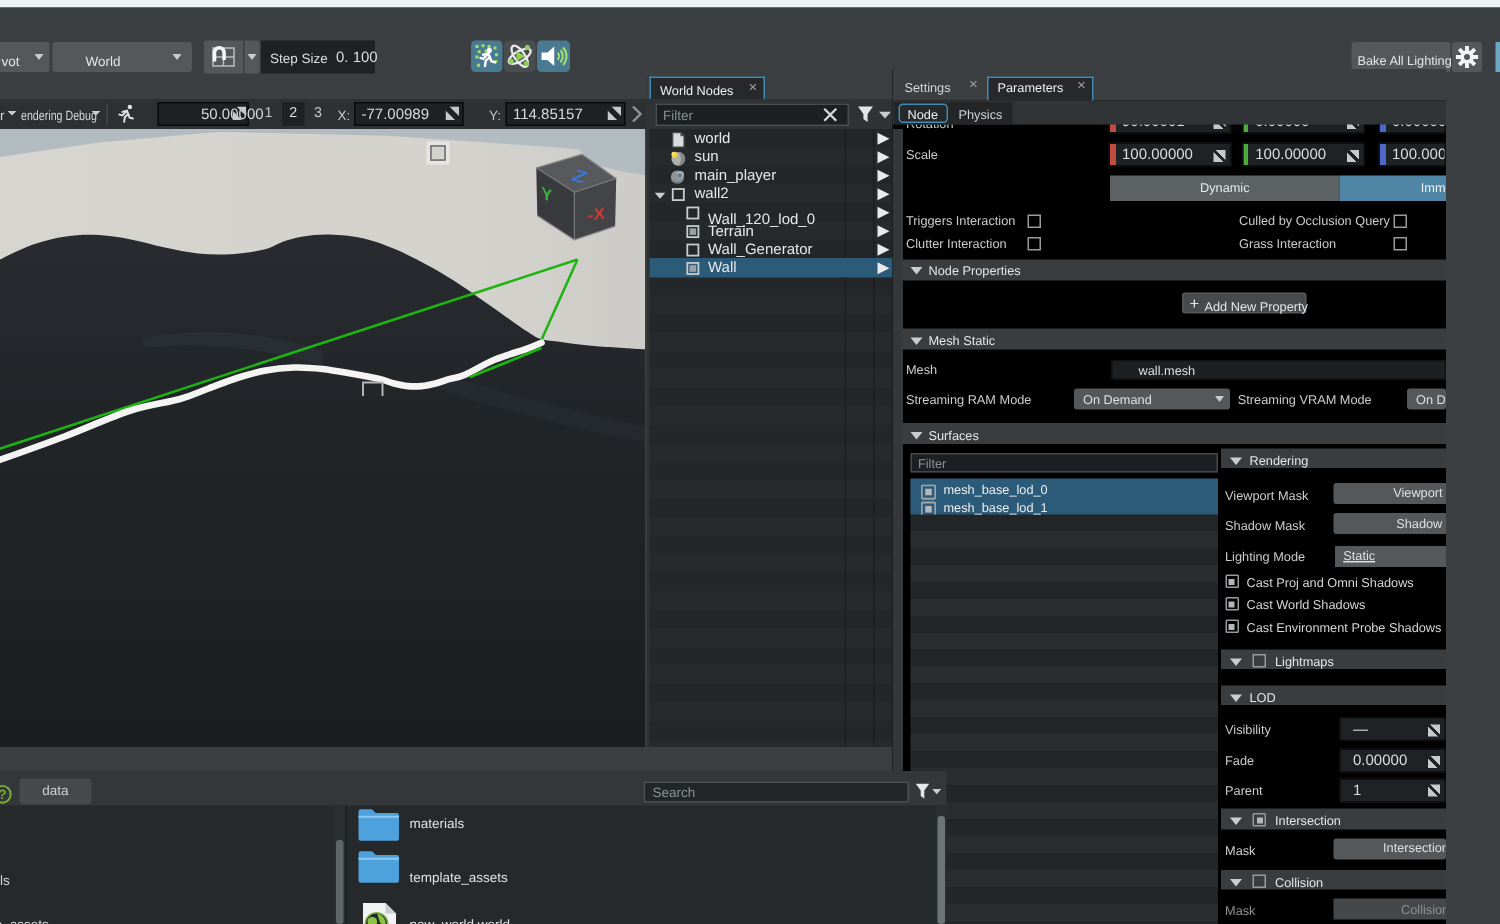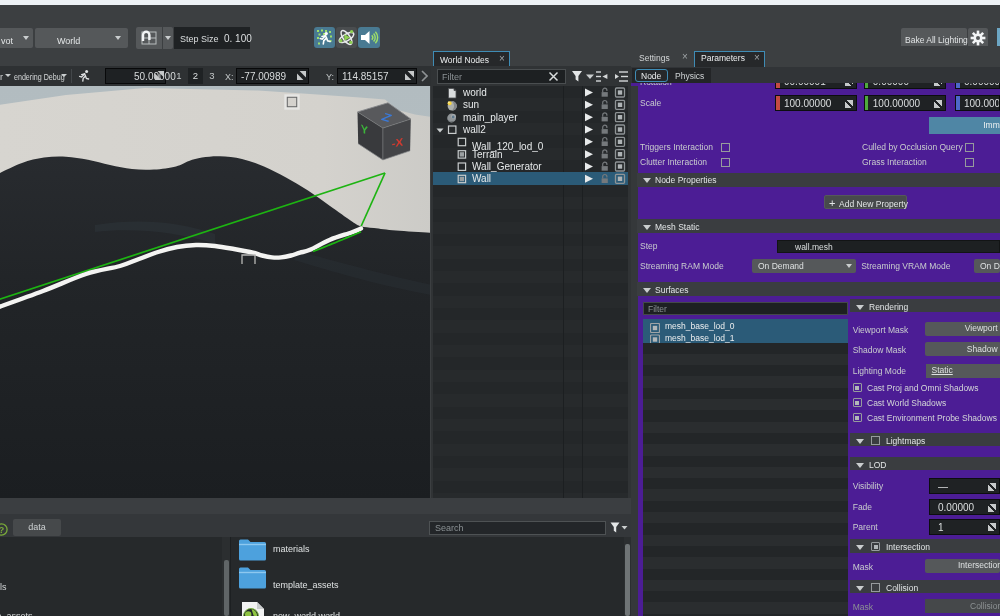--- a/index.html
+++ b/index.html
@@ -319,21 +319,21 @@
       <path d="M17 34.5 Q19 36.5 23 35.5" stroke="#6d7275" stroke-width="1" fill="none"></path>
       <path d="M5.5 42.5 L12.5 42.5 L9 46.5 Z" fill="#c9cdce"></path>
       <use href="#sqo" x="17" y="39.5"></use>
       <use href="#sqo" x="26.7" y="51.8"></use>
       <use href="#sqf" x="26.7" y="64.2"></use>
       <use href="#sqo" x="26.7" y="76.5"></use>
       <use href="#sqf" x="26.7" y="88.8"></use>
     </svg>
   </div>
 
-  <div id="params" class="abs" style="left:631px;top:46px;width:369px;height:570px;background:#4c1d95;overflow:hidden;">
+  <div id="params" class="abs" style="left:595px;top:46px;width:369px;height:570px;background:#000000;overflow:hidden;">
     <div class="abs" style="left:0;top:40px;width:7px;height:530px;background:#35383a;"></div>
 
     <div class="abs" style="left:9px;top:31px;color:#c9cdce;">Rotation</div>
     <div class="vbox" style="left:144px;top:27px;">
         <i style="background:#c44b42"></i>
         <span>90.00001</span>
         <em></em>
       </div>
     <div class="vbox" style="left:232.8px;top:27px;">
         <i style="background:#4faa3d"></i>
@@ -367,20 +367,21 @@
     <div class="vbox" style="left:232.8px;top:49px;">
         <i style="background:#4faa3d"></i>
         <span>100.00000</span>
         <em></em>
       </div>
     <div class="vbox" style="left:324px;top:49px;width:45px;">
         <i style="background:#4d68c9"></i>
         <span>100.00000</span>
       </div>
 
+    <div class="abs" style="left:145px;top:71px;width:153px;height:16.6px;background:#5c6163;color:#e8eaeb;text-align:center;line-height:16.6px;">Dynamic</div>
     <div class="abs" style="left:298px;top:71px;width:150px;height:16.6px;background:#4f86a5;color:#eef2f3;text-align:center;line-height:16.6px;">Immovable</div>
 
     <div class="abs" style="left:9px;top:96px;color:#c9cdce;">Triggers Interaction</div>
     <div class="cb" style="left:90px;top:96.5px;"></div>
     <div class="abs" style="left:231px;top:96px;color:#c9cdce;">Culled by Occlusion Query</div>
     <div class="cb" style="left:334px;top:96.5px;"></div>
     <div class="abs" style="left:9px;top:111px;color:#c9cdce;">Clutter Interaction</div>
     <div class="cb" style="left:90px;top:111.5px;"></div>
     <div class="abs" style="left:231px;top:111px;color:#c9cdce;">Grass Interaction</div>
     <div class="cb" style="left:334px;top:111.5px;"></div>
@@ -388,21 +389,21 @@
     <div class="abs hdr" style="left:6px;top:127px;width:363px;height:14px;"></div>
     <div class="caret" style="left:12px;top:132px;"></div>
     <div class="abs" style="left:24px;top:129px;color:#e3e6e7;">Node Properties</div>
     <div class="abs" style="left:192.5px;top:149.3px;width:83px;height:14px;background:#474a4c;border:1px solid #55585a;border-radius:2px;"></div>
     <div class="abs" style="left:198px;top:151px;color:#e3e6e7;font-size:11px;">+</div>
     <div class="abs" style="left:208px;top:153px;color:#e3e6e7;font-size:8.5px;">Add New Property</div>
 
     <div class="abs hdr" style="left:6px;top:173.2px;width:363px;height:14px;"></div>
     <div class="caret" style="left:12px;top:179px;"></div>
     <div class="abs" style="left:24px;top:176px;color:#e3e6e7;">Mesh Static</div>
-    <div class="abs" style="left:9px;top:194.8px;color:#c9cdce;">Step</div>
+    <div class="abs" style="left:9px;top:194.8px;color:#c9cdce;">Mesh</div>
     <div class="abs" style="left:146px;top:194.3px;width:223px;height:13px;background:#1d2022;border:1px solid #121415;"></div>
     <div class="abs" style="left:164px;top:195.5px;color:#dcdfe0;">wall.mesh</div>
     <div class="abs" style="left:9px;top:215.4px;color:#c9cdce;">Streaming RAM Mode</div>
     <div class="abs btn" style="left:121px;top:213.4px;width:104px;height:14px;">
       <span style="position:absolute;left:6px;top:1.5px;white-space:nowrap;">On Demand</span>
       <span class="dda"></span>
     </div>
     <div class="abs" style="left:230.2px;top:215.4px;color:#c9cdce;">Streaming VRAM Mode</div>
     <div class="abs btn" style="left:343px;top:213.4px;width:26px;height:14px;overflow:hidden;">
       <span style="position:absolute;left:6px;top:1.5px;white-space:nowrap;">On Dem</span>

